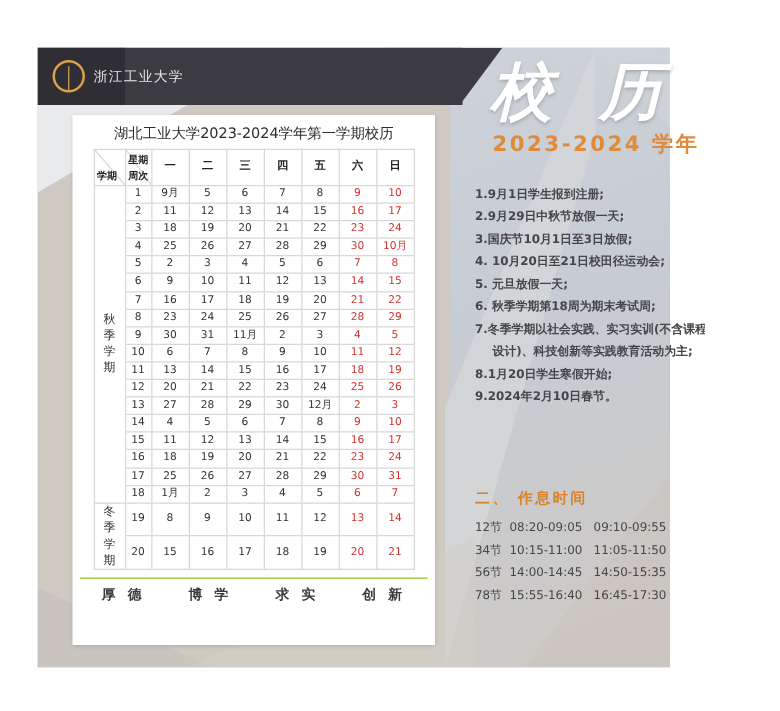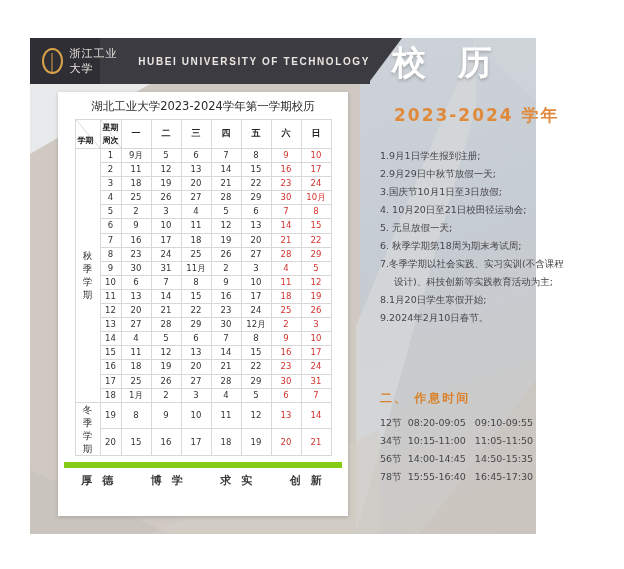--- a/index.html
+++ b/index.html
@@ -74,36 +74,37 @@
     background:#d7a24a;transform:translateX(-50%);
   }
   .uni-cn{color:#e8e4de;font-size:11px;margin-left:7px;letter-spacing:1px;
     font-family:"DejaVu Sans",sans-serif;}
   .uni-en{color:#e9e5df;font-size:10px;margin-left:12px;letter-spacing:1.6px;
     font-weight:bold;white-space:nowrap;}
 
   
   .big-title{
     position:absolute;left:392px;top:40px;width:200px;
-    font-size:34px;letter-spacing:10px;color:#ffffff;font-weight:bold;
+    font-size:50px;letter-spacing:10px;color:#ffffff;font-weight:bold;
     font-family:"DejaVu Sans",sans-serif;
     text-shadow:0 2px 3px rgba(90,90,90,.35);
+    font-style:italic;
   }
   .year-title{
     position:absolute;left:394px;top:104px;width:210px;
     font-size:17px;color:#e08a3c;letter-spacing:2px;font-weight:bold;
     font-family:"DejaVu Sans",sans-serif;
   }
 
   
   .sec{position:absolute;left:380px;width:232px;color:#46454a;
        font-family:"DejaVu Sans",sans-serif;}
   .sec-title{color:#d9822b;font-size:12px;font-weight:bold;letter-spacing:2px;margin-bottom:7px;}
   .sec li{list-style:none;font-size:9.5px;line-height:15px;margin:0 0 3px 0;color:#46454a;}
-  .sec ul{margin:0;padding:0;}
+  .sec ul{margin:0;padding:0;font-weight:bold;}
   .sec li .ind{display:block;padding-left:14px;}
   #notes{top:148px;}
   #times{top:390px;}
   #times .row{font-size:9.5px;line-height:18px;color:#46454a;white-space:pre;}
 
   
   .card{
     position:absolute;left:58px;top:92px;width:290px;height:424px;
     background:#ffffff;box-shadow:0 1px 4px rgba(0,0,0,.18);
   }
@@ -123,21 +124,21 @@
   .col-day{width:29px;}
   .hdr-corner{position:relative;height:28px;}
   .hdr-corner .l1{position:absolute;left:2px;bottom:1px;font-size:8px;}
   .hdr-corner .l2{position:absolute;right:2px;top:1px;font-size:8px;}
   .hdr-corner .slash{position:absolute;left:0;top:0;width:100%;height:100%;}
   .sun{color:#d2322d;}
   .sat{color:#d2322d;}
   .term-cell{font-size:9.5px;letter-spacing:0;line-height:12px;}
   .motto{
     display:flex;justify-content:space-around;align-items:center;
-    margin:6px 6px 0;height:24px;border-top:6px solid #84cc16;
+    margin:6px 6px 0;height:24px;border-top:1px solid #84cc16;
     font-size:11px;color:#3a3a3a;letter-spacing:3px;font-weight:bold;
     font-family:"DejaVu Sans",sans-serif;
   }
 </style>
 </head>
 <body>
 
 <div id="poster">
 
   <div class="bg-layer">
@@ -156,21 +157,20 @@
     <div class="shape s-bottom-band"></div>
     <div class="shape s-left-white"></div>
     <div class="shape s-right-white"></div>
   </div>
 
   <div class="uni-header">
     <div class="uni-logo">
       <div class="ring"></div>
     </div>
     <div class="uni-cn">浙江工业大学</div>
-    <div class="uni-en">HUBEI UNIVERSITY OF TECHNOLOGY</div>
   </div>
 
   <div class="big-title">校 历</div>
   <div class="year-title">2023-2024 学年</div>
 
   <div class="card">
     <div class="card-title">湖北工业大学2023-2024学年第一学期校历</div>
     <table class="cal">
       <thead>
         <tr>

